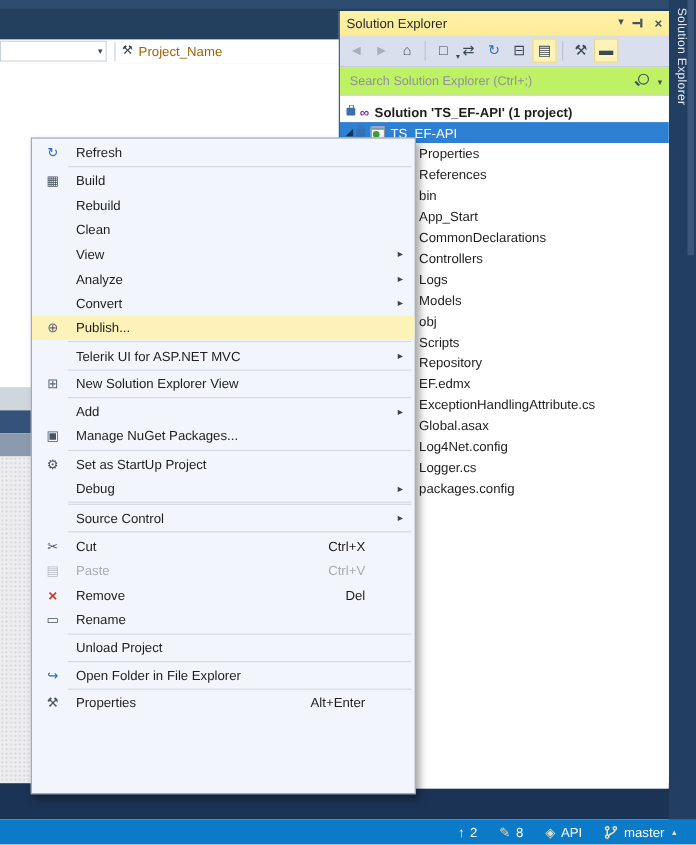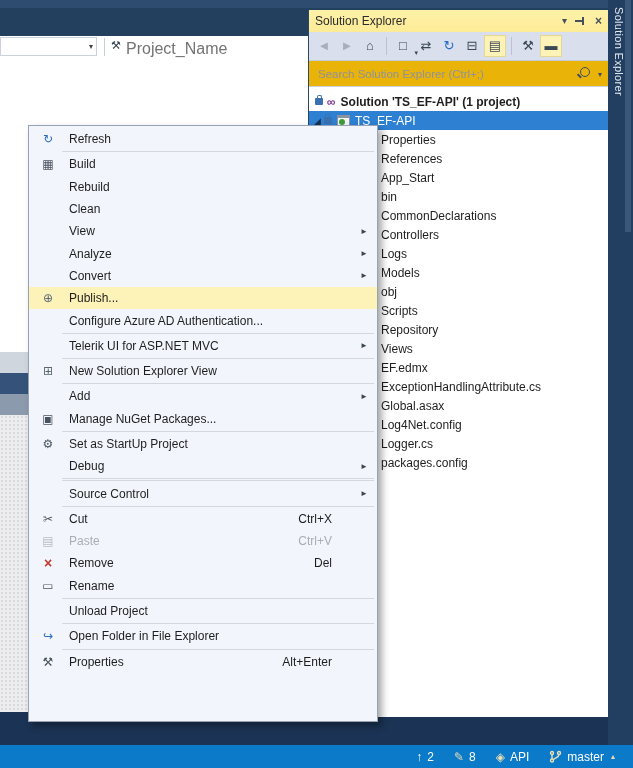--- a/index.html
+++ b/index.html
@@ -10,21 +10,21 @@
   .top-strip{position:absolute;left:0;top:0;width:633px;height:36px;background:#24405f;}
   .top-strip .hi{position:absolute;left:0;top:0;width:100%;height:8px;background:#2e4c70;}
 
   
   .editor-band{position:absolute;left:0;top:36px;width:308px;height:22px;background:#fff;border-bottom:1px solid #e3e3e3;}
   .combo{position:absolute;left:0;top:1px;width:97px;height:19px;background:#fff;border:1px solid #ccd2dc;box-sizing:border-box;}
   .combo input{position:absolute;left:2px;top:1px;width:78px;height:15px;border:none;outline:none;font-size:11px;background:transparent;}
   .combo .caret{position:absolute;right:3px;top:4px;font-size:8px;color:#444;}
   .band-divider{position:absolute;left:104px;top:2px;width:1px;height:18px;background:#c9ced8;}
   .band-wrench{position:absolute;left:111px;top:3px;font-size:11px;color:#333e4c;}
-  .band-label{position:absolute;left:126px;top:4px;font-size:16px;color:#737373;}
+  .band-label{position:absolute;left:126px;top:4px;font-size:12px;color:#a16207;}
 
   
   .editor-body{position:absolute;left:0;top:58px;width:308px;height:654px;background:#fff;}
   .band1{position:absolute;left:0;top:352px;width:308px;height:21px;background:#d0d6de;}
   .band2{position:absolute;left:0;top:373px;width:308px;height:21px;background:#35537a;}
   .band3{position:absolute;left:0;top:394px;width:308px;height:21px;background:#8c9aad;}
   .dotted{position:absolute;left:0;top:415px;width:308px;height:297px;background-color:#ededef;
           background-image:radial-gradient(#d9dadd 1px,transparent 1px);background-size:4px 4px;}
 
   
@@ -52,21 +52,21 @@
   .pin::after{content:'';position:absolute;left:7px;top:2px;width:2px;height:8px;background:#44505f;}
 
   .panel-toolbar{height:28px;background:#d9dfec;border-bottom:1px solid #c3cada;display:flex;align-items:center;padding:0 4px;gap:1px;}
   .tb-btn{position:relative;width:22px;height:22px;line-height:21px;text-align:center;font-size:13px;color:#3c4856;box-sizing:border-box;}
   .tb-btn.tb-disabled{color:#a7afbc;}
   .tb-btn.tb-blue{color:#2b6cc4;}
   .tb-btn.active{background:#fdf3b8;border:1px solid #e5d78e;line-height:19px;}
   .tb-caret{position:absolute;right:-4px;top:7px;font-size:7px;color:#3c4856;}
   .tb-sep{width:1px;height:18px;background:#b9c1d2;margin:0 4px;}
 
-  .panel-search{position:relative;height:25px;border-bottom:1px solid #cdd2dc;background:#eab308;}
+  .panel-search{position:relative;height:25px;border-bottom:1px solid #cdd2dc;background:#bef264;}
   .panel-search input{position:absolute;left:7px;top:3px;width:250px;height:18px;border:none;outline:none;font-size:11.5px;color:#555;background:transparent;}
   .panel-search input::placeholder{color:#8d929e;opacity:1;}
   .mag{position:absolute;right:18px;top:6px;width:8px;height:8px;border:1.5px solid #3f4d5e;border-radius:50%;}
   .mag::after{content:'';position:absolute;left:-4px;top:7px;width:5px;height:1.5px;background:#3f4d5e;transform:rotate(45deg);}
   .search-caret{position:absolute;right:6px;top:9px;font-size:8px;color:#3f4d5e;}
 
   
   .tree{padding-top:5px;font-size:12px;color:#1e1e1e;}
   .t-row{height:19px;display:flex;align-items:center;white-space:nowrap;}
   .t-row.sol{padding-left:6px;font-weight:bold;}
@@ -189,30 +189,29 @@
       </div>
       <div class="t-row proj">
         <span class="expand-arrow">◢</span>
         <span class="lock"></span>
         <span class="proj-ico"></span>
         <span>TS_EF-API</span>
       </div>
       <div id="tree-children">
           <div class="t-row child">Properties</div>
           <div class="t-row child">References</div>
+          <div class="t-row child">bin</div>
           <div class="t-row child">App_Start</div>
-          <div class="t-row child">bin</div>
           <div class="t-row child">CommonDeclarations</div>
           <div class="t-row child">Controllers</div>
           <div class="t-row child">Logs</div>
           <div class="t-row child">Models</div>
           <div class="t-row child">obj</div>
           <div class="t-row child">Scripts</div>
           <div class="t-row child">Repository</div>
-          <div class="t-row child">Views</div>
           <div class="t-row child">EF.edmx</div>
           <div class="t-row child">ExceptionHandlingAttribute.cs</div>
           <div class="t-row child">Global.asax</div>
           <div class="t-row child">Log4Net.config</div>
           <div class="t-row child">Logger.cs</div>
           <div class="t-row child">packages.config</div>
         </div>
     </div>
   </div>
 
@@ -241,23 +240,20 @@
         <span class="mi-arrow">►</span>
       </div>
       <div class="menu-item">
         <span>Convert</span>
         <span class="mi-arrow">►</span>
       </div>
       <div class="menu-item highlighted">
         <span class="mi-icon g-slate">⊕</span>
         <span>Publish...</span>
       </div>
-      <div class="menu-item">
-        <span>Configure Azure AD Authentication...</span>
-      </div>
       <div class="menu-sep"></div>
       <div class="menu-item">
         <span>Telerik UI for ASP.NET MVC</span>
         <span class="mi-arrow">►</span>
       </div>
       <div class="menu-sep"></div>
       <div class="menu-item">
         <span class="mi-icon g-slate">⊞</span>
         <span>New Solution Explorer View</span>
       </div>

